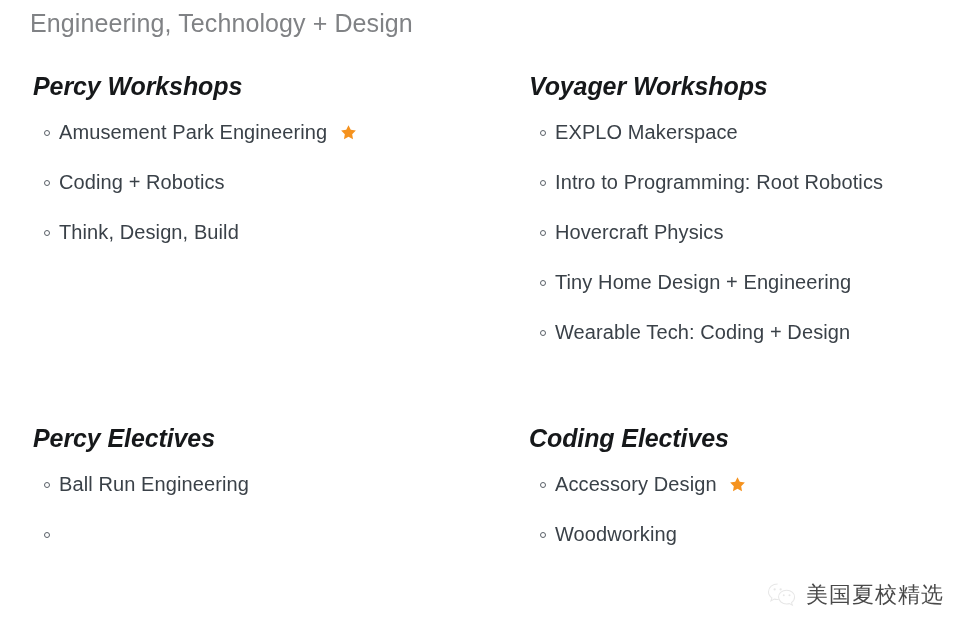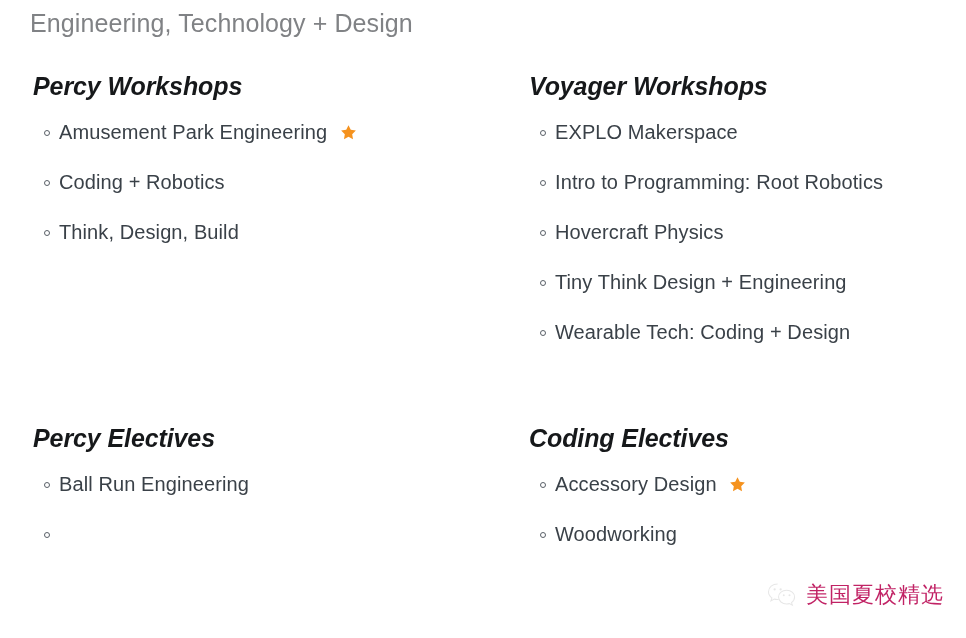--- a/index.html
+++ b/index.html
@@ -123,21 +123,21 @@
     gap: 9px;
     opacity: 0.95;
   }
   .watermark .wechat-icon {
     width: 30px;
     height: 26px;
     flex: none;
   }
   .watermark .wm-text {
     font-size: 22px;
-    color: #be185d;
+    color: #404040;
     letter-spacing: 1px;
     font-family: "DejaVu Sans", sans-serif;
     white-space: nowrap;
   }
 </style>
 </head>
 <body>
 
 <div class="page">
 
@@ -195,21 +195,21 @@
           <li>
             <span class="bullet"></span>
             <span class="label">Intro to Programming: Root Robotics</span>
           </li>
           <li>
             <span class="bullet"></span>
             <span class="label">Hovercraft Physics</span>
           </li>
           <li>
             <span class="bullet"></span>
-            <span class="label">Tiny Think Design + Engineering</span>
+            <span class="label">Tiny Home Design + Engineering</span>
           </li>
           <li>
             <span class="bullet"></span>
             <span class="label">Wearable Tech: Coding + Design</span>
           </li>
         </ul>
       </div>
 
       <div class="section section-bottom">
         <div class="section-heading">Coding Electives</div>

